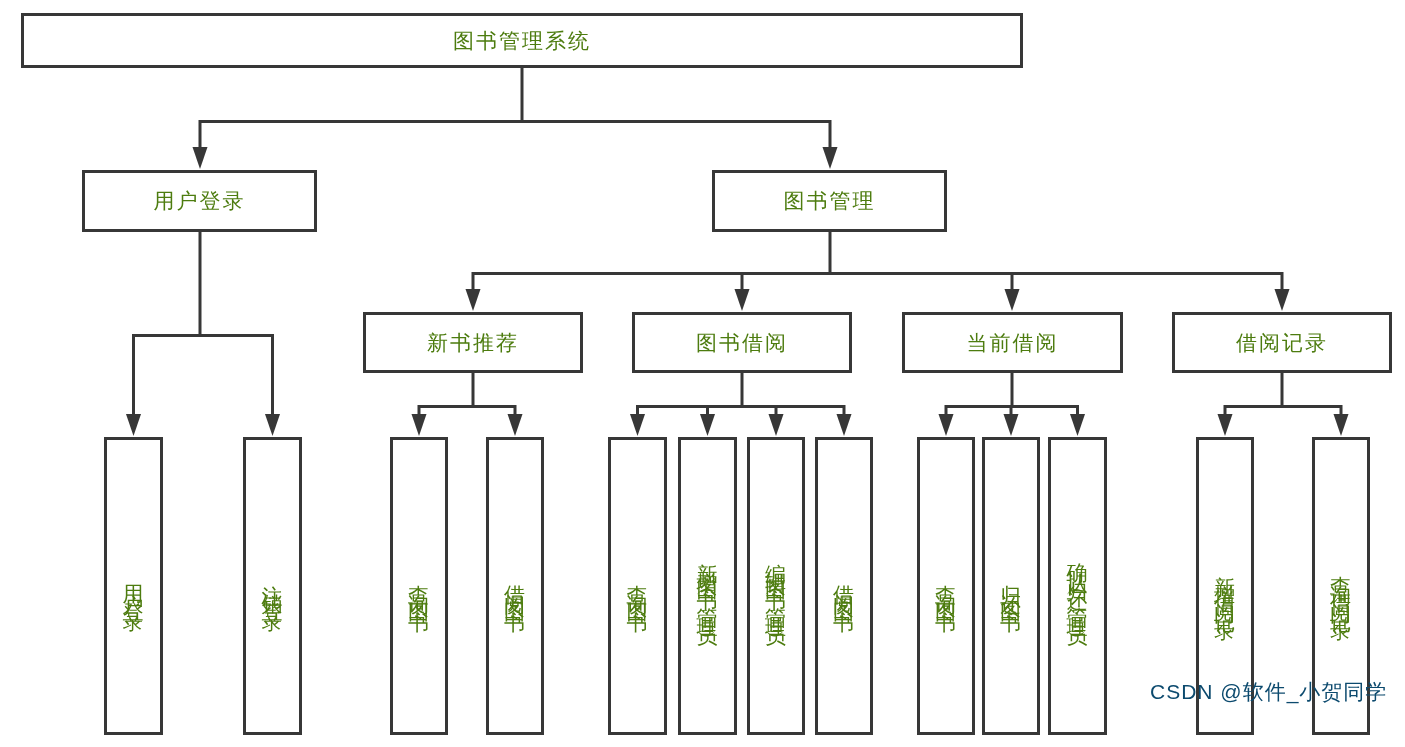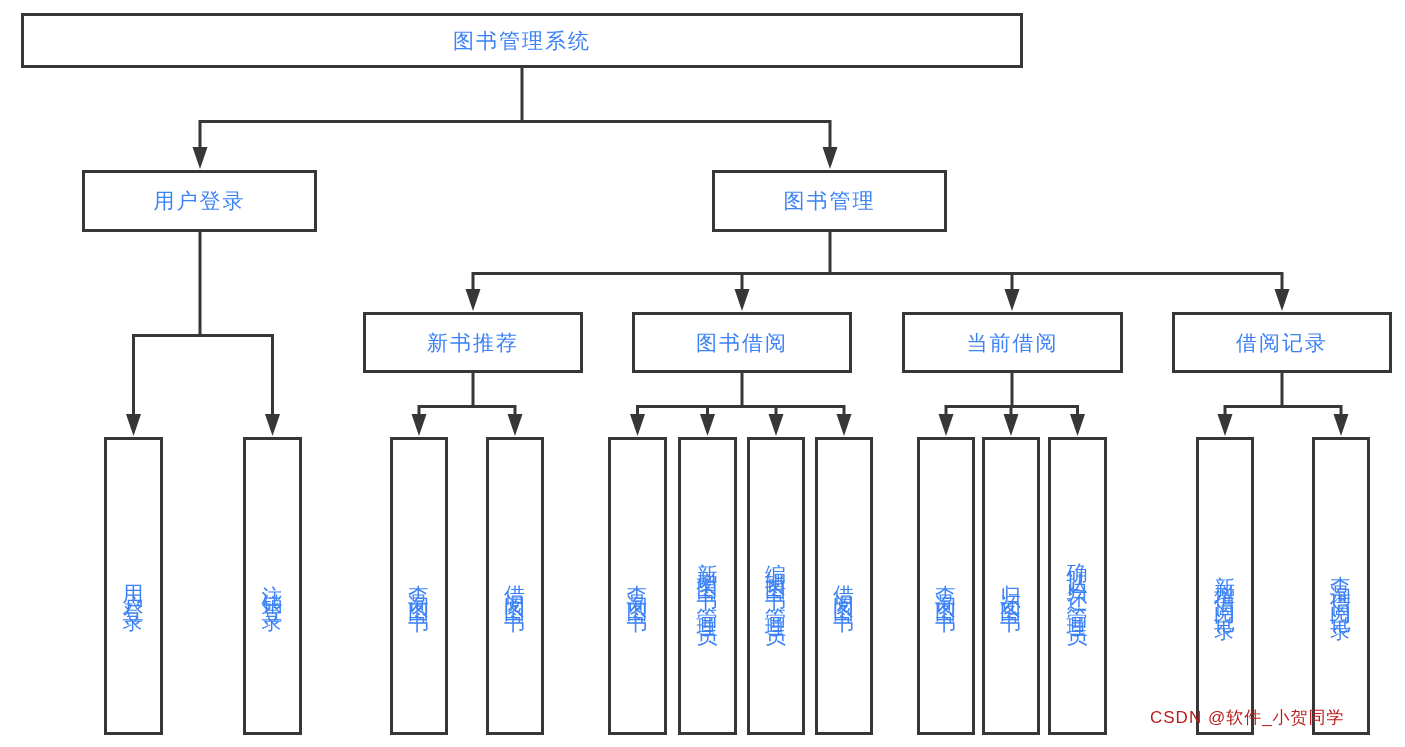--- a/index.html
+++ b/index.html
@@ -20,21 +20,21 @@
     left: 0; top: 0;
     width: 1405px;
     height: 747px;
     z-index: 1;
   }
   .node {
     position: absolute;
     box-sizing: border-box;
     background: #ffffff;
     border: 3px solid #373737;
-    color: #3b82f6;
+    color: #4d7c0f;
     display: flex;
     align-items: center;
     justify-content: center;
     z-index: 2;
     text-align: center;
   }
   .hbox {
     font-size: 21px;
     letter-spacing: 2px;
     white-space: nowrap;
@@ -45,24 +45,24 @@
     font-size: 21px;
     writing-mode: vertical-rl;
     text-orientation: mixed;
     letter-spacing: 9px;
     line-height: 1;
     white-space: nowrap;
   }
   .watermark {
     position: absolute;
     left: 1150px;
-    top: 706px;
+    top: 678px;
     z-index: 5;
-    font-size: 17px;
-    color: #b91c1c;
+    font-size: 21px;
+    color: #0c4a6e;
     letter-spacing: 1px;
     white-space: nowrap;
   }
 </style>
 </head>
 <body>
 
 <div class="stage">
 
   <svg class="wires" viewBox="0 0 1405 747" xmlns="http://www.w3.org/2000/svg">

